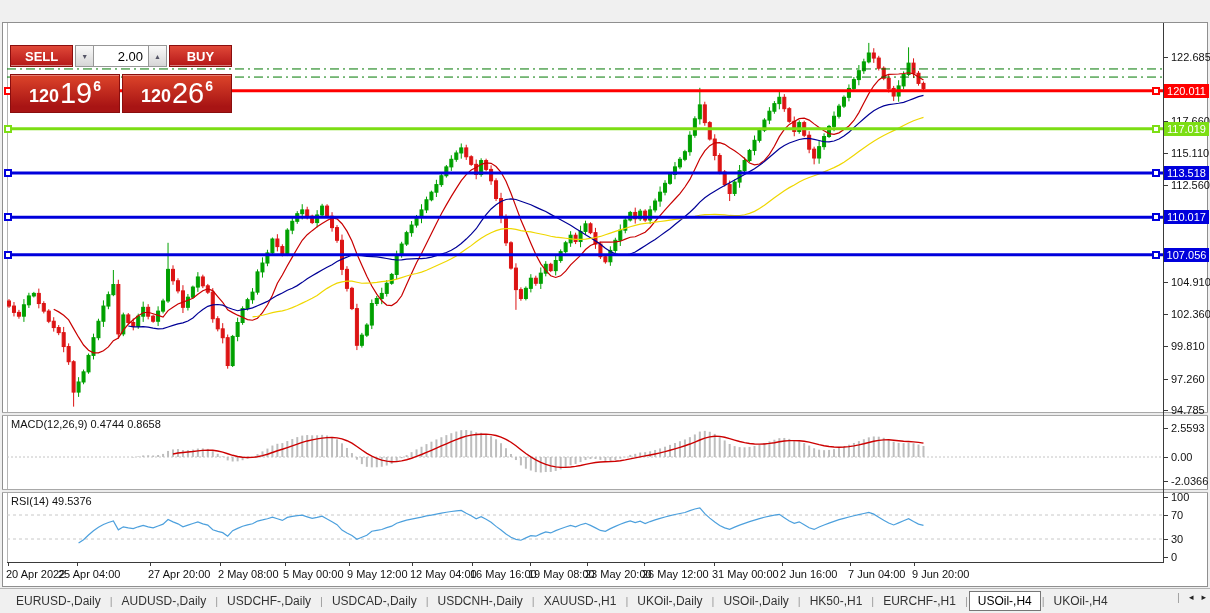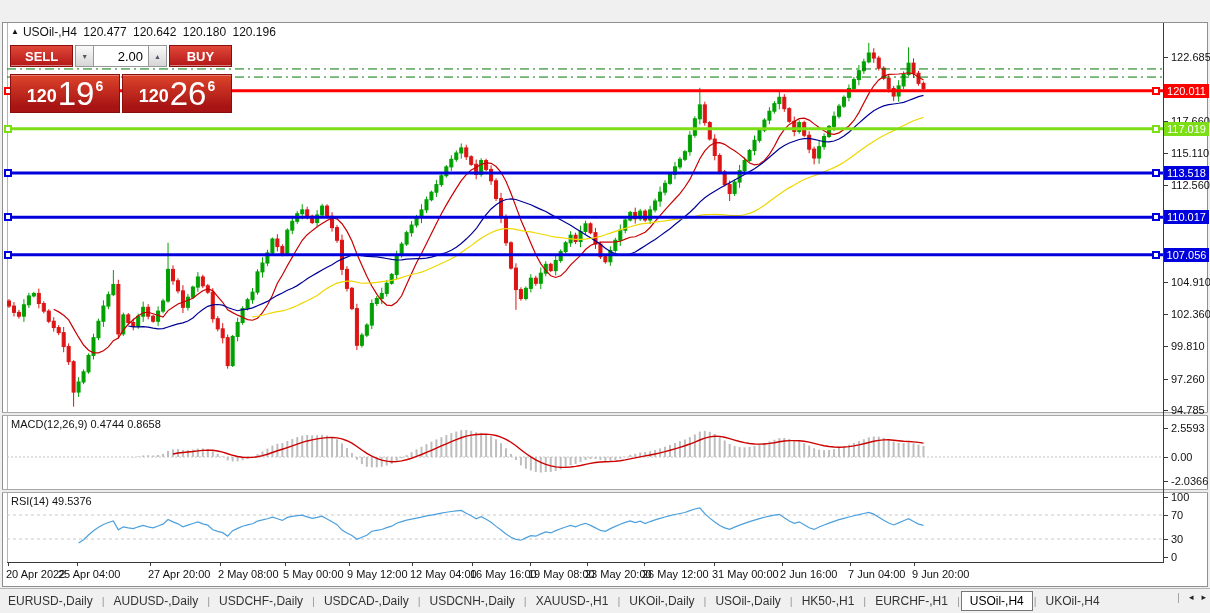--- a/index.html
+++ b/index.html
@@ -41,39 +41,39 @@
     font-size:7px; color:#556; }
   #volume-input { width:54px; height:22px; border:1px solid #979797; border-left:none; border-right:none;
     font-size:13px; text-align:right; padding-right:5px; color:#000; font-family:inherit; }
   #trade-row2 { display:flex; margin-top:1px; }
   .quote-box { width:110px; height:39px; color:#fff;
     background:linear-gradient(#d84028 8%,#a81414 85%); border:1px solid #8a0e0e;
     display:flex; align-items:center; justify-content:center;
     box-shadow:inset 0 1px 0 rgba(255,255,255,.35); }
   .quote-box + .quote-box { margin-left:2px; }
   .q-prefix { font-size:18px; font-weight:bold; align-self:flex-end; margin-bottom:5px;text-align:right; }
-  .q-main { font-size:33px; line-height:33px; margin:0 1px; }
+  .q-main { font-size:29px; line-height:33px; margin:0 1px; }
   .q-pip { font-size:14px; font-weight:bold; align-self:flex-start; margin-top:3px; }
 
   
   .price-tick-label { position:absolute; left:1171px; font-size:11px; color:#111; z-index:4; }
   .tick-dash { position:absolute; left:1163px; width:5px; height:1px; background:#3a3a3a; z-index:4; }
   .axis-box { position:absolute; left:1164px; width:45px; height:14px; z-index:5;
     font-size:11px; line-height:14px; text-align:center; color:#fff; }
   .line-handle { position:absolute; width:8px; height:8px; background:#fff; z-index:4; }
 
   .ind-label { position:absolute; left:11px; font-size:11px; color:#111; z-index:4; white-space:nowrap; }
 
   
   .time-label { position:absolute; top:568px; font-size:11px; color:#111; z-index:4; white-space:nowrap; }
   .time-tick { position:absolute; top:562px; width:1px; height:4px; background:#3a3a3a; z-index:4; }
 
   
   #tab-bar { position:absolute; left:0; top:588px; width:1210px; height:25px;
-    background:#f0f0f0; border-top:1px solid #b5b5b5; display:flex; align-items:center; padding-left:0; }
+    background:#f0f0f0; border-top:1px solid #b5b5b5; display:flex; align-items:center; padding-left:8px; }
   .tab { font-size:12px; color:#333; padding:2px 8px; white-space:nowrap; cursor:default; }
   .tab.active { background:#ffffff; border:1px solid #777; color:#000; }
   .tab-sep { color:#9a9a9a; font-size:11px; margin:0 1px; }
   #tab-arrows { position:absolute; right:4px; top:591px; display:flex; gap:8px; align-items:center; }
   .tab-arrow { font-size:9px; color:#222; cursor:default; }
 </style>
 </head>
 <body>
 
 <div id="app">
@@ -649,27 +649,20 @@
       <line x1="7" y1="515" x2="1163" y2="515" stroke="#c8c8c8" stroke-dasharray="3 3"></line>
       <line x1="7" y1="539" x2="1163" y2="539" stroke="#c8c8c8" stroke-dasharray="3 3"></line>
       <polyline points="78.58,543.0714285714286 83.55,539.780612244898 88.52,535.0272108843537 93.49,530.6863062056506 98.46,527.2349125745437 103.42999999999999,524.4401193925531 108.39999999999999,522.5337726696229 113.36999999999999,520.941561972812 118.33999999999999,529.8347667342276 123.30999999999999,526.7914041925433 128.28,527.9512284854018 133.25,528.5396075808418 138.22,526.805865023643 143.19,525.3379867144841 148.16,526.9326470832859 153.13,527.8365367175383 158.1,525.9613127978016 163.07,524.1812256779165 168.04,519.522436217717 173.01,521.8576267395861 177.98,523.8357498227209 182.95,526.809662675366 187.92,525.13751324327 192.89,523.5345817770625 197.85999999999999,522.0007858326602 202.82999999999998,523.8086784024445 207.79999999999998,525.0771272016394 212.76999999999998,529.7819140399965 217.73999999999998,531.3337835892177 222.70999999999998,532.6424357407349 227.67999999999998,536.2272431850764 232.64999999999998,530.6512413965833 237.61999999999998,528.3556210950346 242.58999999999997,526.2097138195373 247.56,524.9011132223447 252.53,523.7931104665961 257.5,521.0503145993268 262.47,519.9436996294722 267.44,518.7140182197718 272.40999999999997,517.1174432190245 277.38,518.7686884361062 282.34999999999997,520.4005662214677 287.32,517.4271049433972 292.28999999999996,516.4466882535463 297.26,515.621675751748 302.22999999999996,515.2057852697315 307.2,516.8165812501142 312.16999999999996,518.4179606253556 317.14,517.3689453322581 322.10999999999996,516.188166253898 327.08,518.9060609133137 332.05,521.7501366360802 337.02,524.6409692812131 341.99,530.1043354746276 346.96,532.9555374726921 351.93,535.5657046560984 356.9,539.313371695273 361.87,537.22400910111 366.84,535.193032108629 371.81,531.2370068419141 376.78,530.3613886190182 381.75,529.4671611596079 386.71999999999997,527.6950656380651 391.69,526.193574341503 396.65999999999997,523.2323619922107 401.63,521.6188019564077 406.59999999999997,520.0893226411539 411.57,519.10342964122 416.53999999999996,518.1317165566452 421.51,517.1764851757467 426.47999999999996,515.9466958797758 431.45,515.0577120406826 436.41999999999996,514.1891526244331 441.39,513.2095727569852 446.35999999999996,512.2722826775564 451.33,511.4984248703647 456.29999999999995,510.8678039900408 461.27,510.3669017762027 466.23999999999995,513.3389904457356 471.21,515.7648885668681 476.17999999999995,518.8116152367038 481.15,516.6605688202411 486.12,519.2143236032019 491.09,522.2595140901087 496.06,526.3918410875824 501.03,530.0857709332671 506,534.0608999701485 510.96999999999997,537.208832304967 515.94,539.4175129646819 520.91,540.2465966263244 525.88,537.8744238095554 530.85,535.5945785272967 535.8199999999999,536.2187167519016 540.79,533.9012538037829 545.76,531.9549066555293 550.73,532.9314375337292 555.6999999999999,530.6693826148354 560.67,528.7838756486099 565.64,526.9760675387174 570.61,525.4807455327528 575.5799999999999,526.8313238004799 580.55,524.7802352696007 585.52,523.3186586785256 590.49,525.4070293985864 595.4599999999999,527.9048856323546 600.43,530.4195576720298 605.4,531.373654889952 610.37,528.6232063193536 615.3399999999999,526.3733082639102 620.31,524.2828953512928 625.28,522.3407432113132 630.25,520.9629650650746 635.2199999999999,522.6395377229155 640.1899999999999,521.1854410853292 645.16,523.5676582528827 650.13,521.5572763289042 655.1,519.9227751949876 660.0699999999999,518.389598052349 665.04,516.9524359717326 670.01,515.6061297439127 674.98,514.5151902087605 679.9499999999999,513.4749054180784 684.92,512.4844865966305 689.89,510.5796361892467 694.86,508.9910655704216 699.8299999999999,507.8359645135296 704.8,513.5701363478631 709.77,518.1064283886536 714.74,522.0390360598415 719.7099999999999,525.472104499794 724.68,527.8438625480551 729.65,529.4085672131275 734.62,527.1669428324655 739.5899999999999,525.0756380594906 744.56,523.3284355562619 749.53,521.6747567103642 754.5,520.1114708970879 759.4699999999999,518.6353112209532 764.4399999999999,517.2429130495644 769.41,516.0854793929045 774.38,515.1286668517648 779.3499999999999,514.3481532543708 784.3199999999999,517.6336213849512 789.29,520.955898094233 794.26,523.3989770675322 799.2299999999999,521.8141034984665 804.1999999999999,524.7891662696868 809.17,527.7217473915349 814.14,529.4412305569294 819.11,527.001588157228 824.0799999999999,524.9868654817436 829.05,523.0993707446361 834.02,521.332127782151 838.99,519.6784024977279 843.9599999999999,518.3134138712476 848.93,517.0159999644853 853.9,515.784565330608 858.87,514.6173289400168 863.8399999999999,513.51235658915 868.81,512.4675913361513 873.78,514.1365420087392 878.75,517.3380600038146 883.7199999999999,520.2908197545877 888.6899999999999,523.0155243027579 893.66,524.9376677162098 898.63,522.8391758456909 903.5999999999999,520.6838785925345 908.5699999999999,518.7317521485504 913.54,521.530372015651 918.51,524.1199140345421 923.4799999999999,525.3755545182753 " fill="none" stroke="#4DA0DD" stroke-width="1.2" clip-path="url(#clip-rsi)"></polyline>
     </svg>
 
   <div class="splitter" style="top:412px"></div>
   <div class="splitter" style="top:489px"></div>
   <div id="axis-vline"></div>
   <div id="rsi-bottom-line"></div>
 
-  <div id="chart-title">
-    <span class="tri">▲</span><span>USOil-,H4</span>
-    <span>120.477</span>
-    <span>120.642</span>
-    <span>120.180</span>
-    <span>120.196</span>
-  </div>
 
   <div id="trade-panel">
     <div id="trade-row1">
       <div class="trade-btn">SELL</div>
       <div style="width:2px"></div>
       <div class="spin-btn">
           <span>▼</span>
         </div>
       <input id="volume-input" value="2.00" style="">
       <div class="spin-btn">

